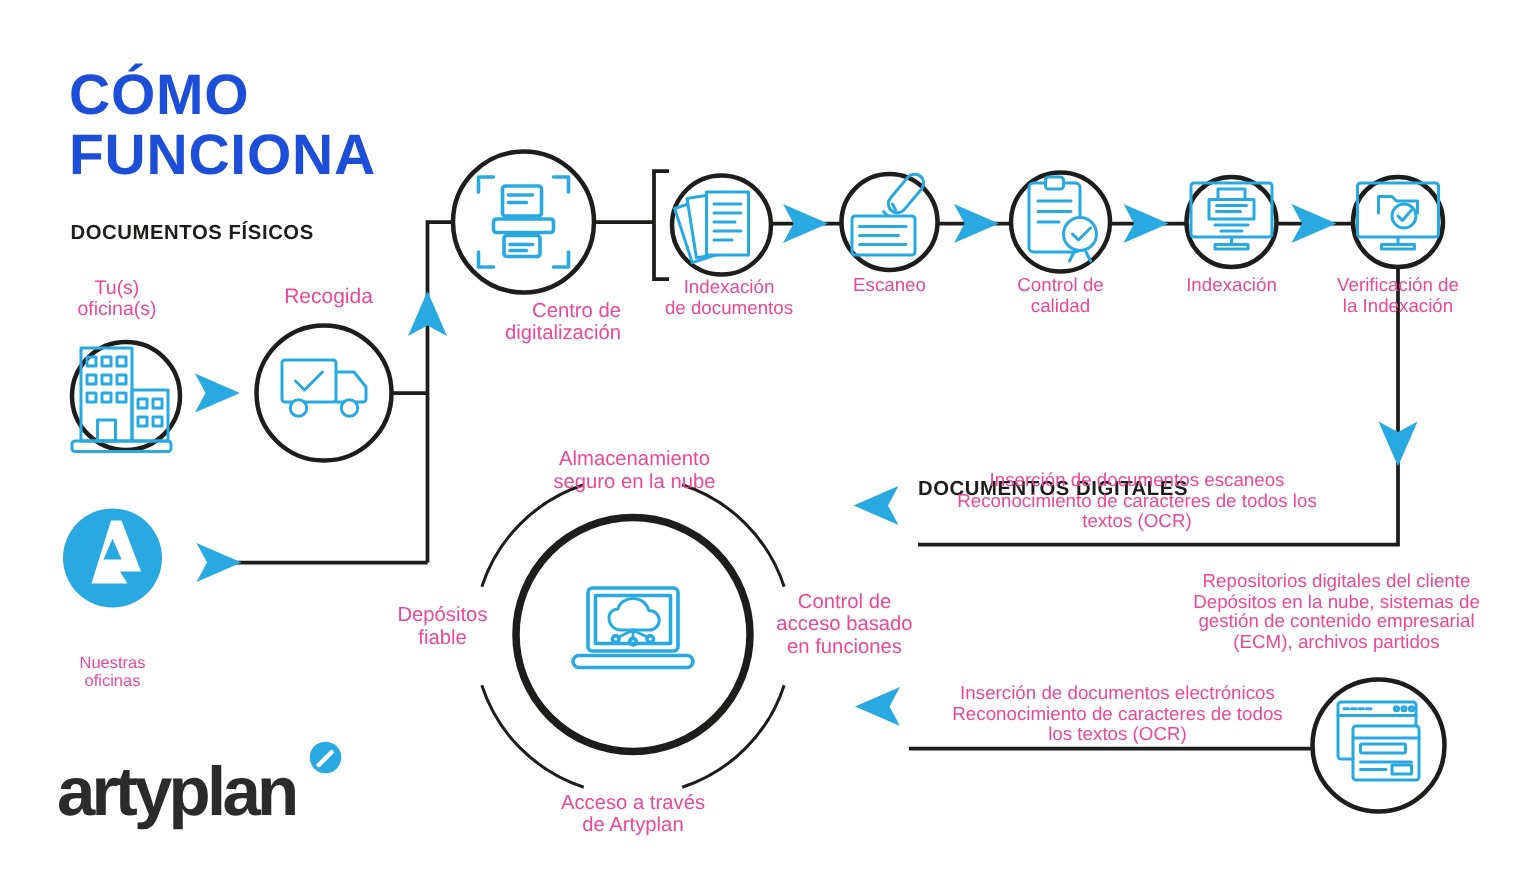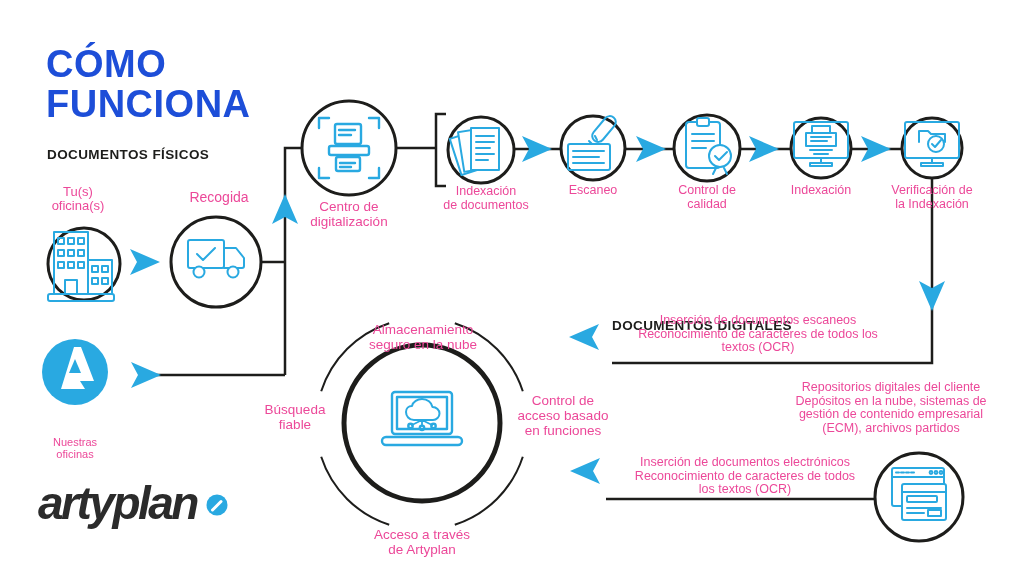--- a/index.html
+++ b/index.html
@@ -11,22 +11,22 @@
     position:absolute;font-weight:normal;white-space:pre-line;text-align:center;
     line-height:1.1;color:#ec4899;
   }
   .lbl-left{text-align:center;}
   .title{
     position:absolute;left:46px;top:44px;width:340px;font-weight:800;
     font-size:38px;line-height:40px;letter-spacing:.5px;white-space:pre-line;color:#1d4ed8;
   }
   .section-h{position:absolute;font-weight:bold;font-size:13.5px;letter-spacing:.4px;color:#1d1d1b;}
   .wordmark{
-    position:absolute;left:38px;top:476px;font-weight:800;font-size:46px;
-    letter-spacing:-2.5px;color:#2b2b2b;font-style:italic;
+    position:absolute;left:38px;top:500px;font-weight:800;font-size:46px;
+    letter-spacing:-2.5px;color:#2b2b2b;
   }
   .diagram-svg{position:absolute;left:0;top:0;}
 </style>
 </head>
 <body>
 
 <div id="stage">
 
   <svg class="diagram-svg" width="1024" height="580" viewBox="0 0 1024 580">
     <defs>
@@ -203,41 +203,41 @@
 
   <div class="title">CÓMO
 FUNCIONA</div>
 
   <div class="section-h" style="left:47px;top:147px;">DOCUMENTOS FÍSICOS</div>
   <div class="section-h" style="left:612px;top:286px;margin-top:32px;">DOCUMENTOS DIGITALES</div>
 
   <div class="lbl" style="left:28px;top:185px;width:100px;font-size:13px;">Tu(s)
 oficina(s)</div>
   <div class="lbl" style="left:169px;top:190px;width:100px;font-size:14px;">Recogida</div>
-  <div class="lbl" style="left:284px;top:200px;width:130px;font-size:13.5px;">Centro de
+  <div class="lbl" style="left:284px;top:200px;width:130px;font-size:13.5px;text-align:right;">Centro de
 digitalización</div>
   <div class="lbl" style="left:421px;top:185px;width:130px;font-size:12.5px;">Indexación
 de documentos</div>
   <div class="lbl" style="left:543px;top:184px;width:100px;font-size:12.5px;">Escaneo</div>
   <div class="lbl" style="left:657px;top:184px;width:100px;font-size:12.5px;">Control de
 calidad</div>
   <div class="lbl" style="left:771px;top:184px;width:100px;font-size:12.5px;">Indexación</div>
   <div class="lbl" style="left:872px;top:184px;width:120px;font-size:12.5px;">Verificación de
 la Indexación</div>
   <div class="lbl" style="left:25px;top:436px;width:100px;font-size:11px;">Nuestras
 oficinas</div>
 
-  <div class="lbl" style="left:343px;top:299px;width:160px;font-size:13.5px;margin-top:24px;">Almacenamiento
+  <div class="lbl" style="left:343px;top:299px;width:160px;font-size:13.5px;">Almacenamiento
 seguro en la nube</div>
   <div class="lbl" style="left:501px;top:394px;width:124px;font-size:13.5px;">Control de
 acceso basado
 en funciones</div>
   <div class="lbl" style="left:342px;top:528px;width:160px;font-size:13.5px;">Acceso a través
 de Artyplan</div>
-  <div class="lbl" style="left:243px;top:403px;width:104px;font-size:13.5px;">Búsqueda
+  <div class="lbl" style="left:243px;top:403px;width:104px;font-size:13.5px;">Depósitos
 fiable</div>
 
   <div class="lbl lbl-left" style="left:612px;top:314px;width:292px;font-size:12.5px;line-height:13.5px;">Inserción de documentos escaneos
 Reconocimiento de caracteres de todos los
 textos (OCR)</div>
   <div class="lbl" style="left:758px;top:381px;width:266px;font-size:12.5px;line-height:13.5px;">Repositorios digitales del cliente
 Depósitos en la nube, sistemas de
 gestión de contenido empresarial
 (ECM), archivos partidos</div>
   <div class="lbl lbl-left" style="left:605px;top:456px;width:280px;font-size:12.5px;line-height:13.5px;">Inserción de documentos electrónicos

